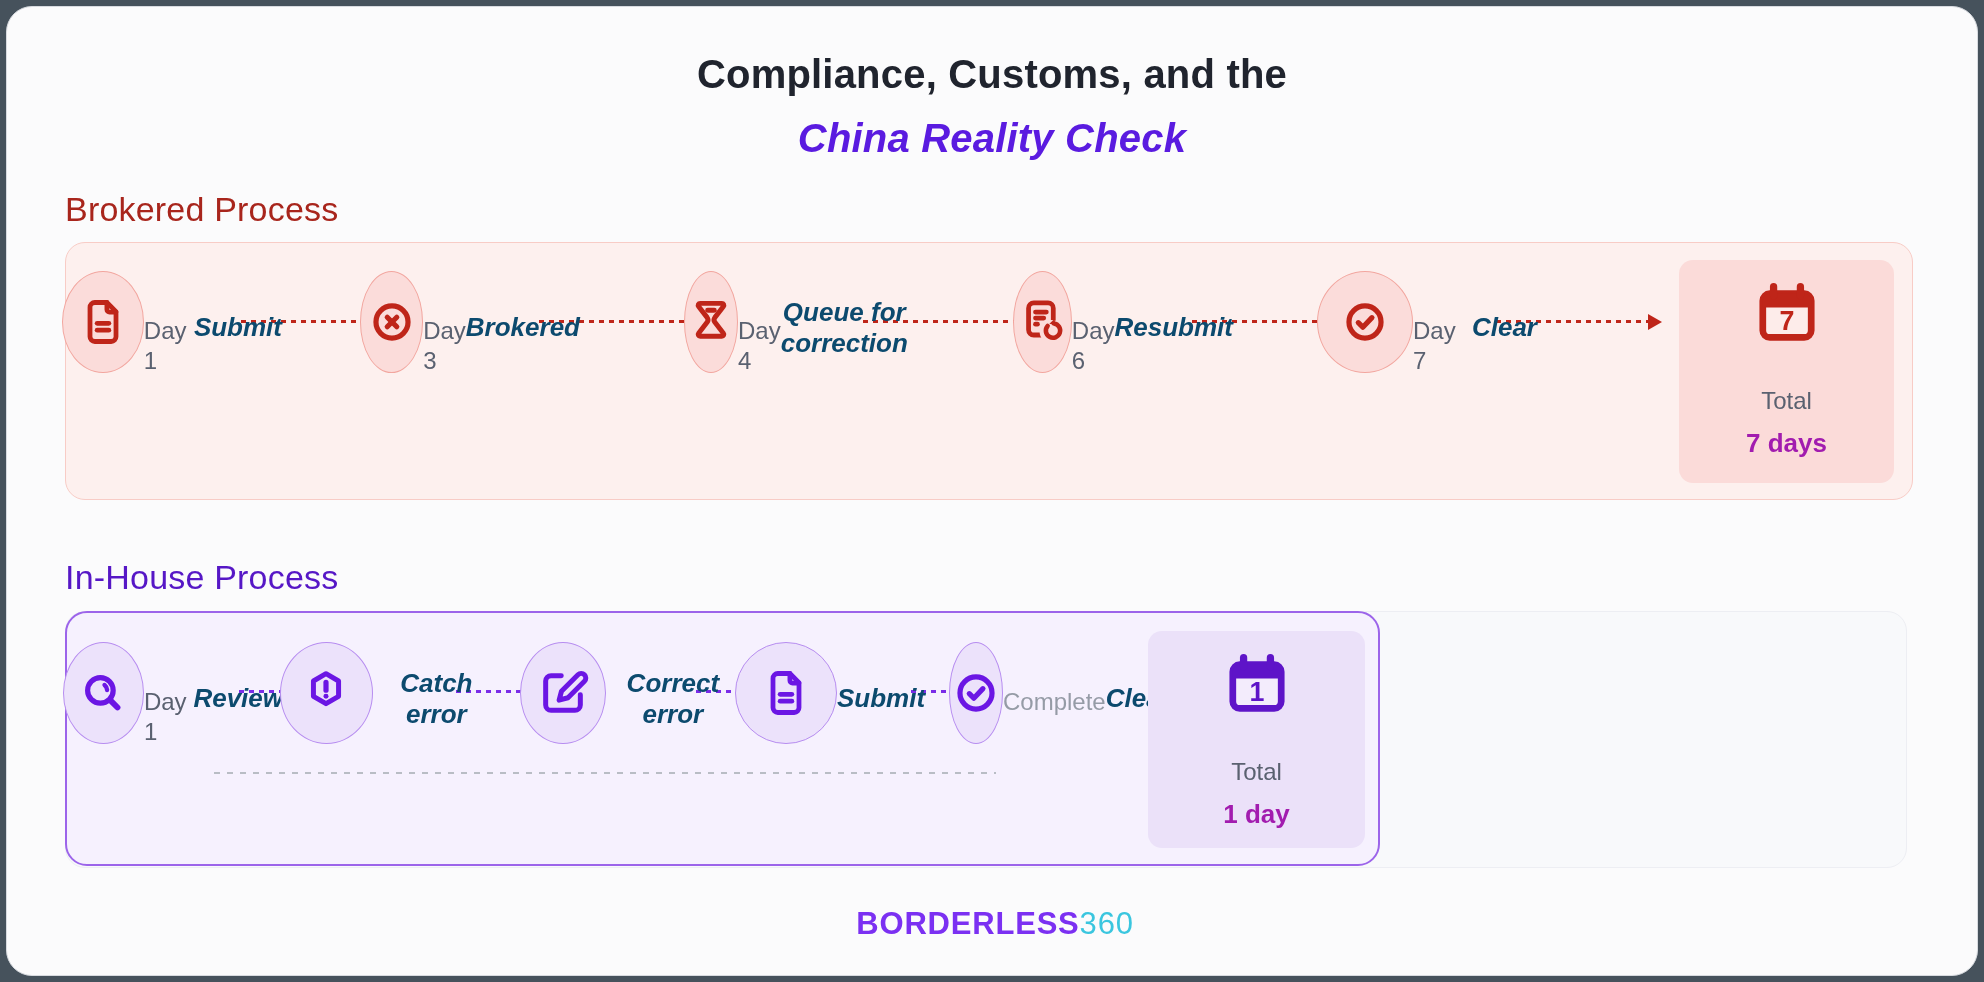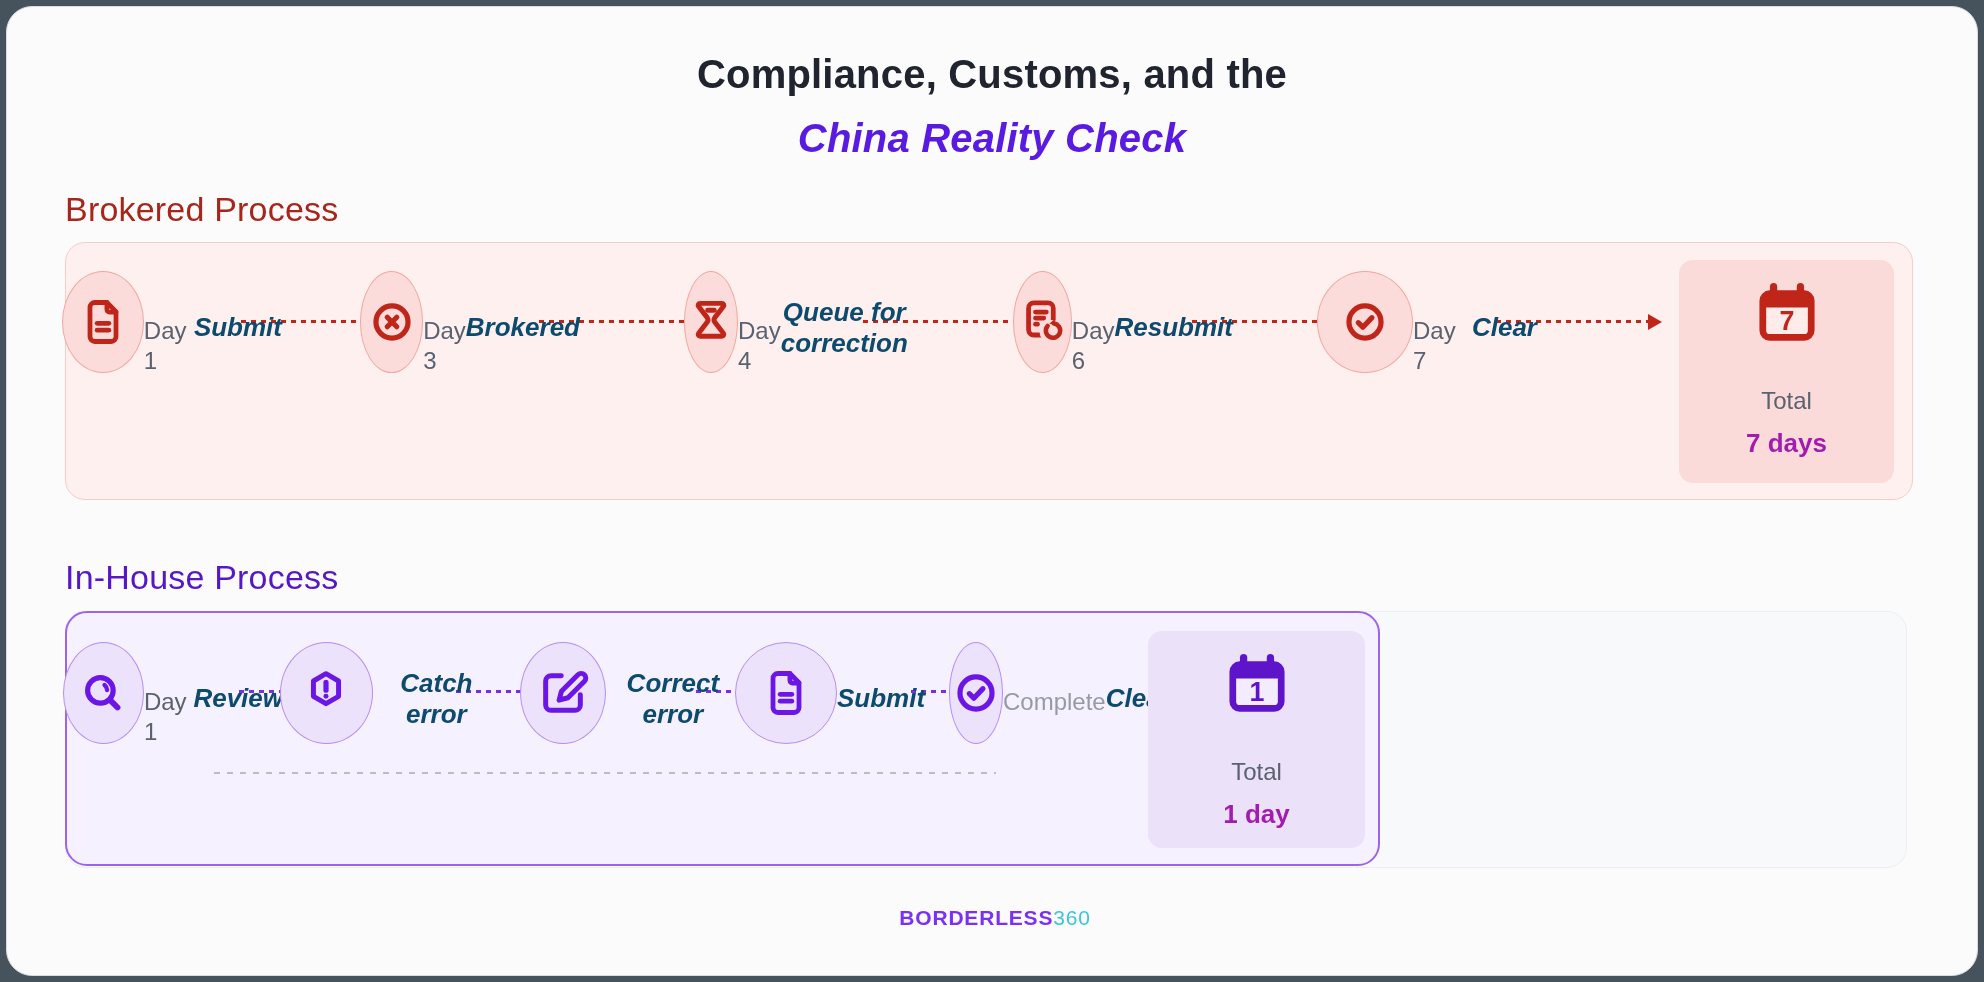--- a/index.html
+++ b/index.html
@@ -48,21 +48,21 @@
   
   .tcard { position:absolute; display:flex; flex-direction:column; align-items:center; border-radius:14px; }
   .tcard.red { left:1613px; top:17px; width:215px; height:223px; background:#fbdbd9; }
   .tcard.purple { left:1081px; top:18px; width:217px; height:217px; background:#ebe1f9; }
   .tcard svg { width:70px; height:70px; margin-top:20px; }
   .tcard .tlabel { margin-top:36px; height:30px; line-height:30px; font-size:24px; color:#5a6170; }
   .tcard .tvalue { margin-top:12px; font-size:26px; font-weight:700; color:#a21caf; }
   .cal-num { font-family:"Liberation Sans", sans-serif; font-weight:800; }
 
   
-  .footer { position:absolute; left:6px; right:0; top:906px; text-align:center; font-size:21px; letter-spacing:.8px; }
+  .footer { position:absolute; left:6px; right:0; top:906px; text-align:center; font-size:31px; letter-spacing:.8px; }
   .footer .b1 { font-weight:800; color:#7b30f2; }
   .footer .b2 { font-weight:500; color:#3ac6df; }
 </style>
 </head>
 <body>
 
 <div class="canvas">
   <div class="page"></div>
 
   <div class="title">Compliance, Customs, and the</div>

